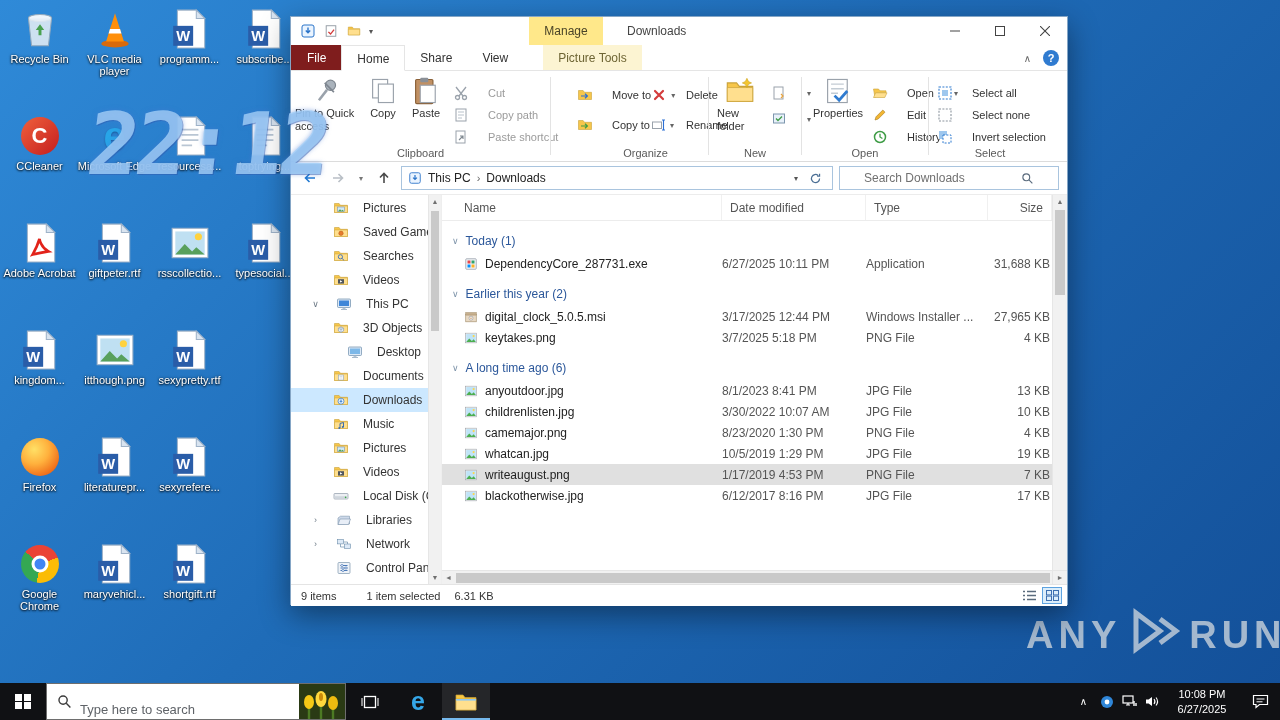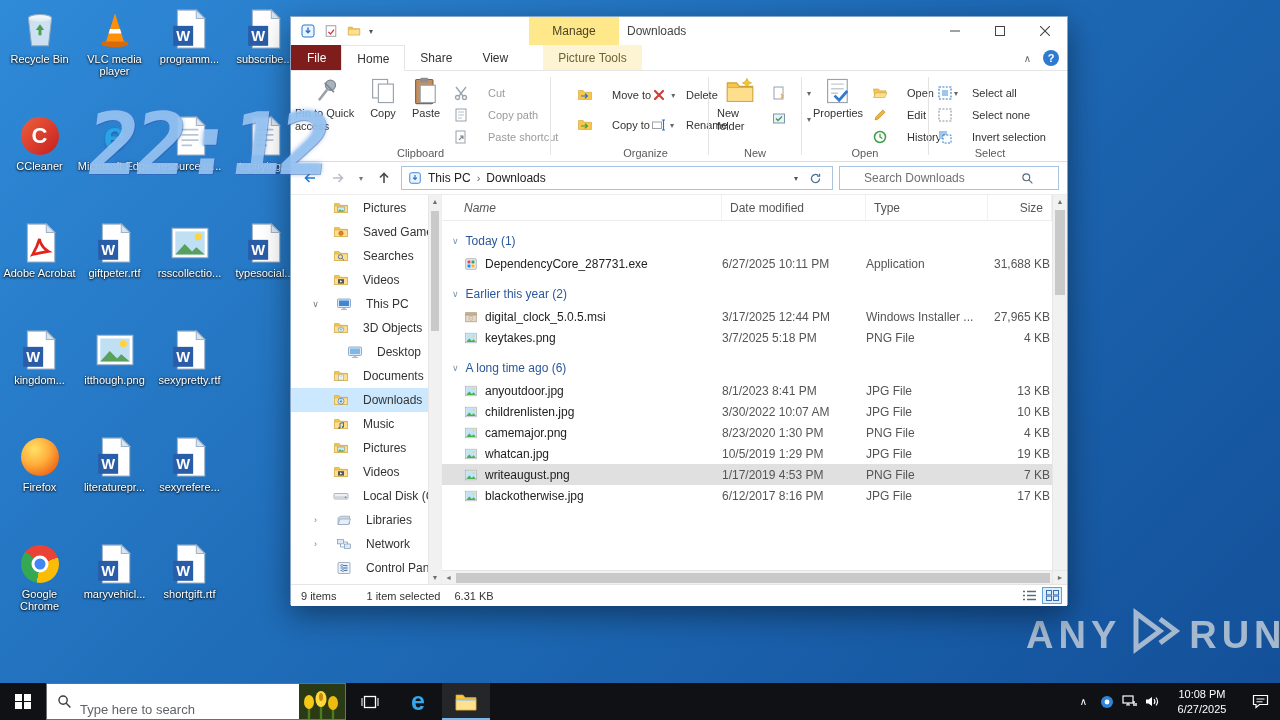--- a/index.html
+++ b/index.html
@@ -38,21 +38,21 @@
     z-index:2;color:rgba(205,213,221,.78);font-weight:bold;font-size:38px;letter-spacing:5px;}
 
   
   #explorer{position:absolute;left:290px;top:16px;width:778px;height:589px;z-index:10;
     background:#fff;border:1px solid #85a6c6;box-shadow:0 10px 28px rgba(0,0,0,.42);
     font-size:12px;color:#222;}
   .titlebar{height:28px;position:relative;display:flex;align-items:center;background:#fff;}
   .qat{display:flex;align-items:center;gap:7px;padding-left:9px;}
   .qat .qi{width:16px;height:16px;display:flex;align-items:center;justify-content:center;}
   .qat .caret{font-size:8px;color:#555;}
-  .manage-chip{position:absolute;left:238px;top:0;width:90px;height:28px;background:#ffe88a;
+  .manage-chip{position:absolute;left:238px;top:0;width:74px;height:28px;background:#ffe88a;
     display:flex;align-items:center;justify-content:center;font-size:12px;color:#4a4428;}
   .win-title{position:absolute;left:336px;top:0;height:28px;display:flex;align-items:center;color:#444;}
   .win-controls{position:absolute;right:0;top:0;display:flex;height:28px;}
   .wc{width:45px;height:28px;display:flex;align-items:center;justify-content:center;}
   .tabsrow{height:26px;display:flex;align-items:stretch;border-bottom:1px solid #e5e5e5;position:relative;background:#fff;}
   .tab{padding:6px 15px 5px;font-size:12px;color:#333;}
   .tab.file{background:#7f1d1d;color:#fff;padding-left:16px;}
   .tab.active{border:1px solid #e5e5e5;border-bottom:1px solid #fff;margin-bottom:-1px;}
   .tab.tool{margin-left:20px;background:#fcf4d2;color:#6e6534;}
   .ribbon-right{position:absolute;right:8px;top:0;height:26px;display:flex;align-items:center;gap:12px;}
@@ -92,21 +92,21 @@
   .sb-item.sel{background:#cce8ff;}
   .sb-item .exp{width:13px;font-size:9px;color:#6d7a86;text-align:center;flex:0 0 13px;}
   .sb-item .nic{width:16px;height:16px;flex:0 0 16px;}
   .sb-vscroll{position:absolute;right:0;top:0;bottom:0;width:13px;background:#f1f1f1;border-left:1px solid #e6e6e6;}
   .sb-arrow{height:13px;display:flex;align-items:center;justify-content:center;font-size:7px;color:#707070;}
   .thumb{position:absolute;left:2px;right:2px;background:#c9c9c9;}
 
   .filearea{flex:1;position:relative;border-left:1px solid #eee;}
   .cols{height:26px;display:flex;color:#555;border-bottom:1px solid #ececec;font-size:12px;}
   .col{padding:6px 8px 0 8px;border-right:1px solid #f0f0f0;}
-  .col.name{width:280px;padding-left:22px;font-style:italic;}
+  .col.name{width:280px;padding-left:22px;}
   .col.date{width:144px;}
   .col.type{width:122px;}
   .col.size{width:64px;text-align:right;}
   .rows{position:absolute;top:26px;left:0;right:0;bottom:14px;overflow:hidden;}
   .grp-hdr{height:24px;display:flex;align-items:center;gap:7px;padding-left:10px;color:#2b579a;font-size:12px;}
   .grp-hdr .chev{font-size:9px;color:#7d93a9;}
   .frow{height:21px;display:flex;align-items:center;font-size:12px;color:#222;}
   .frow.sel{background:#e0e0e0;}
   .c-name{width:280px;display:flex;align-items:center;gap:7px;padding-left:22px;overflow:hidden;white-space:nowrap;}
   .c-name .fic{width:14px;height:14px;flex:0 0 14px;}

